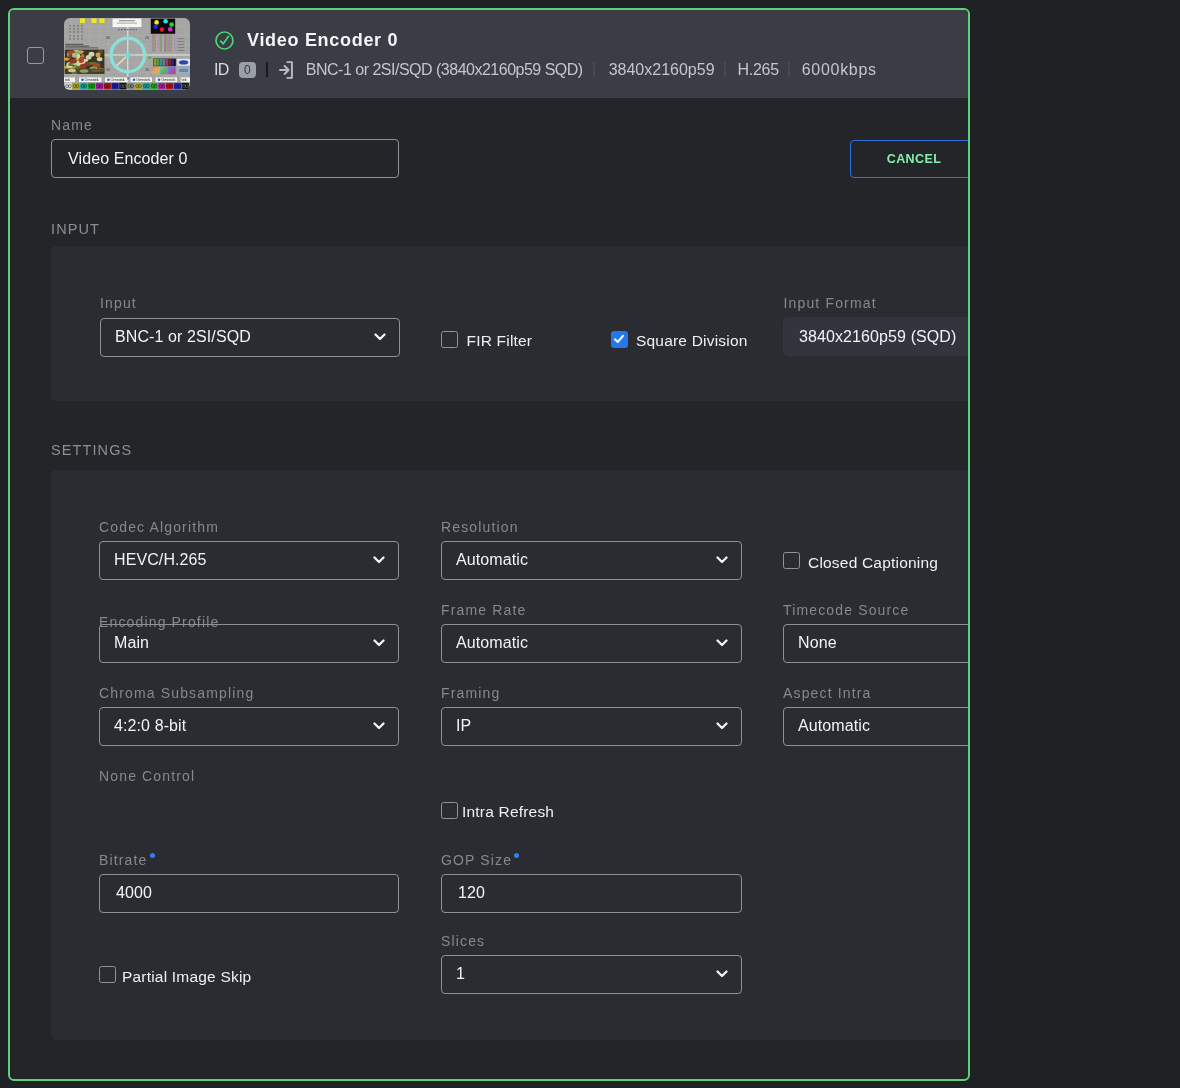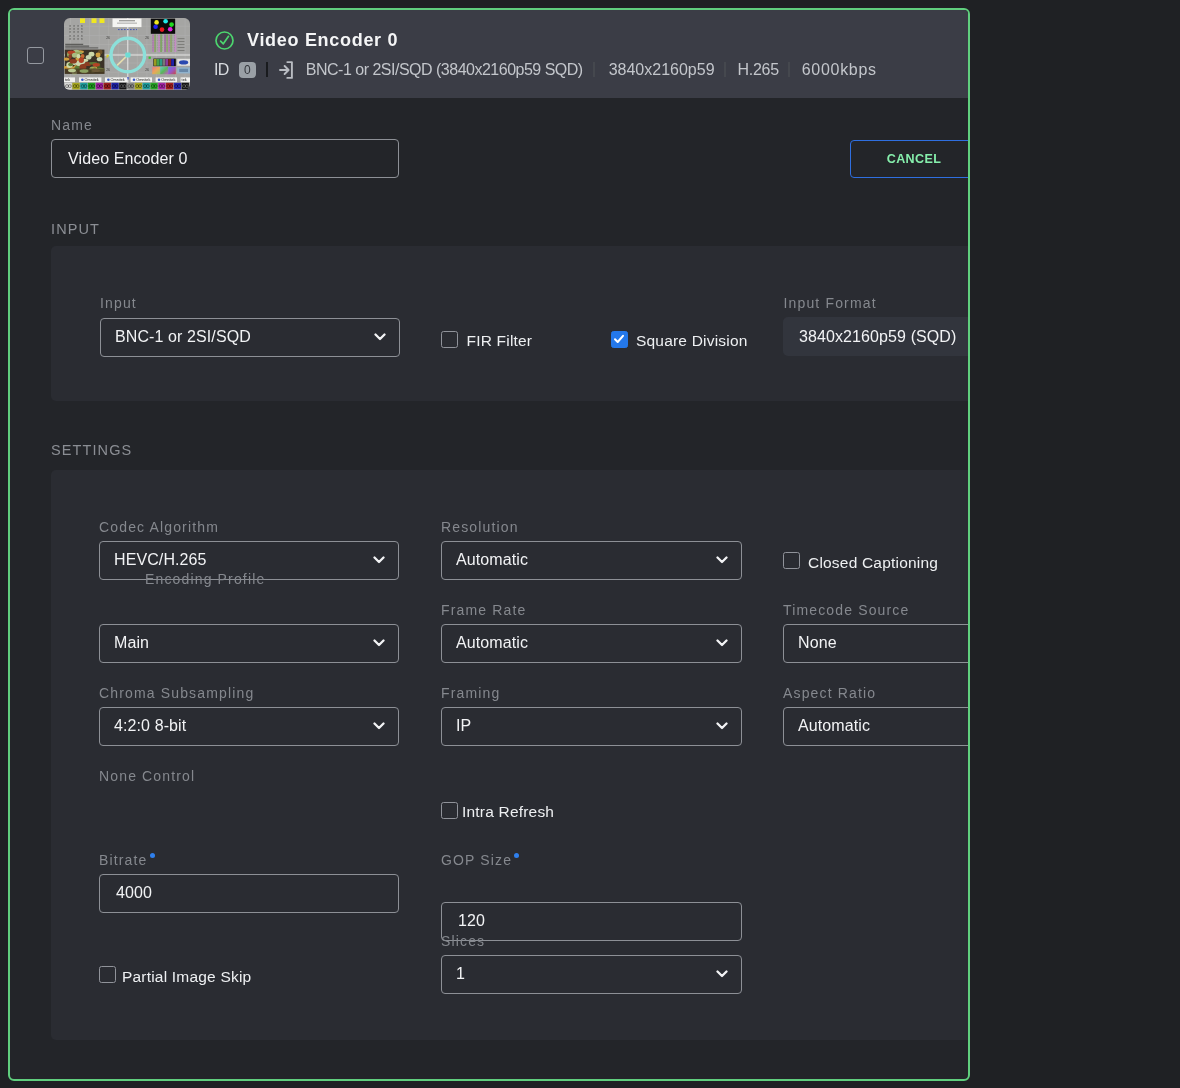--- a/index.html
+++ b/index.html
@@ -303,21 +303,21 @@
   <div class="abs lbl" style="left:773.5px; top:285px;">Input Format</div>
   <div class="ro" style="left:773px; top:307px; width:302px;">3840x2160p59 (SQD)</div>
 
   <div class="sect" style="top:432px;">SETTINGS</div>
   <div class="panel" style="top:460px; height:570px;"></div>
 
   <div class="abs lbl" style="left:89px; top:508.5px;">Codec Algorithm</div>
   <div class="sel" style="left:89px; top:530.5px; width:300px;">HEVC/H.265<svg class="chev" width="12" height="8" viewBox="0 0 12 8" fill="none" stroke="#f2f3f5" stroke-width="2.3" stroke-linecap="round" stroke-linejoin="round">
         <path d="M1.5 1.5 L6 6 L10.5 1.5"></path>
       </svg></div>
-  <div class="abs lbl" style="left:89px; top:561px;margin-left:46px;">Encoding Profile</div>
+  <div class="abs lbl" style="left:89px; top:604px;">Encoding Profile</div>
   <div class="sel" style="left:89px; top:613.5px; width:300px;">Main<svg class="chev" width="12" height="8" viewBox="0 0 12 8" fill="none" stroke="#f2f3f5" stroke-width="2.3" stroke-linecap="round" stroke-linejoin="round">
         <path d="M1.5 1.5 L6 6 L10.5 1.5"></path>
       </svg></div>
   <div class="abs lbl" style="left:89px; top:674.5px;">Chroma Subsampling</div>
   <div class="sel" style="left:89px; top:696.5px; width:300px;">4:2:0 8-bit<svg class="chev" width="12" height="8" viewBox="0 0 12 8" fill="none" stroke="#f2f3f5" stroke-width="2.3" stroke-linecap="round" stroke-linejoin="round">
         <path d="M1.5 1.5 L6 6 L10.5 1.5"></path>
       </svg></div>
   <div class="abs lbl" style="left:89px; top:757.5px;">None Control</div>
   <div class="abs lbl" style="left:89px; top:841.5px;">Bitrate<span style="display:inline-block;width:5px;height:5px;border-radius:50%;background:#2f80ee;vertical-align:top;margin-left:2px;margin-top:1px;"></span></div>
   <div class="sel" style="left:89px; top:863.5px; width:300px; padding-left:16px;">4000</div>
@@ -332,29 +332,29 @@
   <div class="sel" style="left:431px; top:613.5px; width:301px;">Automatic<svg class="chev" width="12" height="8" viewBox="0 0 12 8" fill="none" stroke="#f2f3f5" stroke-width="2.3" stroke-linecap="round" stroke-linejoin="round">
         <path d="M1.5 1.5 L6 6 L10.5 1.5"></path>
       </svg></div>
   <div class="abs lbl" style="left:431px; top:674.5px;">Framing</div>
   <div class="sel" style="left:431px; top:696.5px; width:301px;">IP<svg class="chev" width="12" height="8" viewBox="0 0 12 8" fill="none" stroke="#f2f3f5" stroke-width="2.3" stroke-linecap="round" stroke-linejoin="round">
         <path d="M1.5 1.5 L6 6 L10.5 1.5"></path>
       </svg></div>
   <div class="cb" style="left:431px; top:791.5px;"></div>
   <div class="cblbl" style="left:452px; top:793px;">Intra Refresh</div>
   <div class="abs lbl" style="left:431px; top:841.5px;">GOP Size<span style="display:inline-block;width:5px;height:5px;border-radius:50%;background:#2f80ee;vertical-align:top;margin-left:2px;margin-top:1px;"></span></div>
-  <div class="sel" style="left:431px; top:863.5px; width:301px; padding-left:16px;margin-top:28px;">120</div>
+  <div class="sel" style="left:431px; top:863.5px; width:301px; padding-left:16px;">120</div>
   <div class="abs lbl" style="left:431px; top:922.5px;">Slices</div>
   <div class="sel" style="left:431px; top:944.5px; width:301px;">1<svg class="chev" width="12" height="8" viewBox="0 0 12 8" fill="none" stroke="#f2f3f5" stroke-width="2.3" stroke-linecap="round" stroke-linejoin="round">
         <path d="M1.5 1.5 L6 6 L10.5 1.5"></path>
       </svg></div>
 
   <div class="cb" style="left:773px; top:542px;"></div>
   <div class="cblbl" style="left:798px; top:543.5px;">Closed Captioning</div>
   <div class="abs lbl" style="left:773px; top:591.5px;">Timecode Source</div>
   <div class="sel" style="left:773px; top:613.5px; width:302px;">None<svg class="chev" width="12" height="8" viewBox="0 0 12 8" fill="none" stroke="#f2f3f5" stroke-width="2.3" stroke-linecap="round" stroke-linejoin="round">
         <path d="M1.5 1.5 L6 6 L10.5 1.5"></path>
       </svg></div>
-  <div class="abs lbl" style="left:773px; top:674.5px;">Aspect Ratio</div>
+  <div class="abs lbl" style="left:773px; top:674.5px;">Aspect Intra</div>
   <div class="sel" style="left:773px; top:696.5px; width:302px;">Automatic<svg class="chev" width="12" height="8" viewBox="0 0 12 8" fill="none" stroke="#f2f3f5" stroke-width="2.3" stroke-linecap="round" stroke-linejoin="round">
         <path d="M1.5 1.5 L6 6 L10.5 1.5"></path>
       </svg></div>
 </div>
 
 </body></html>

